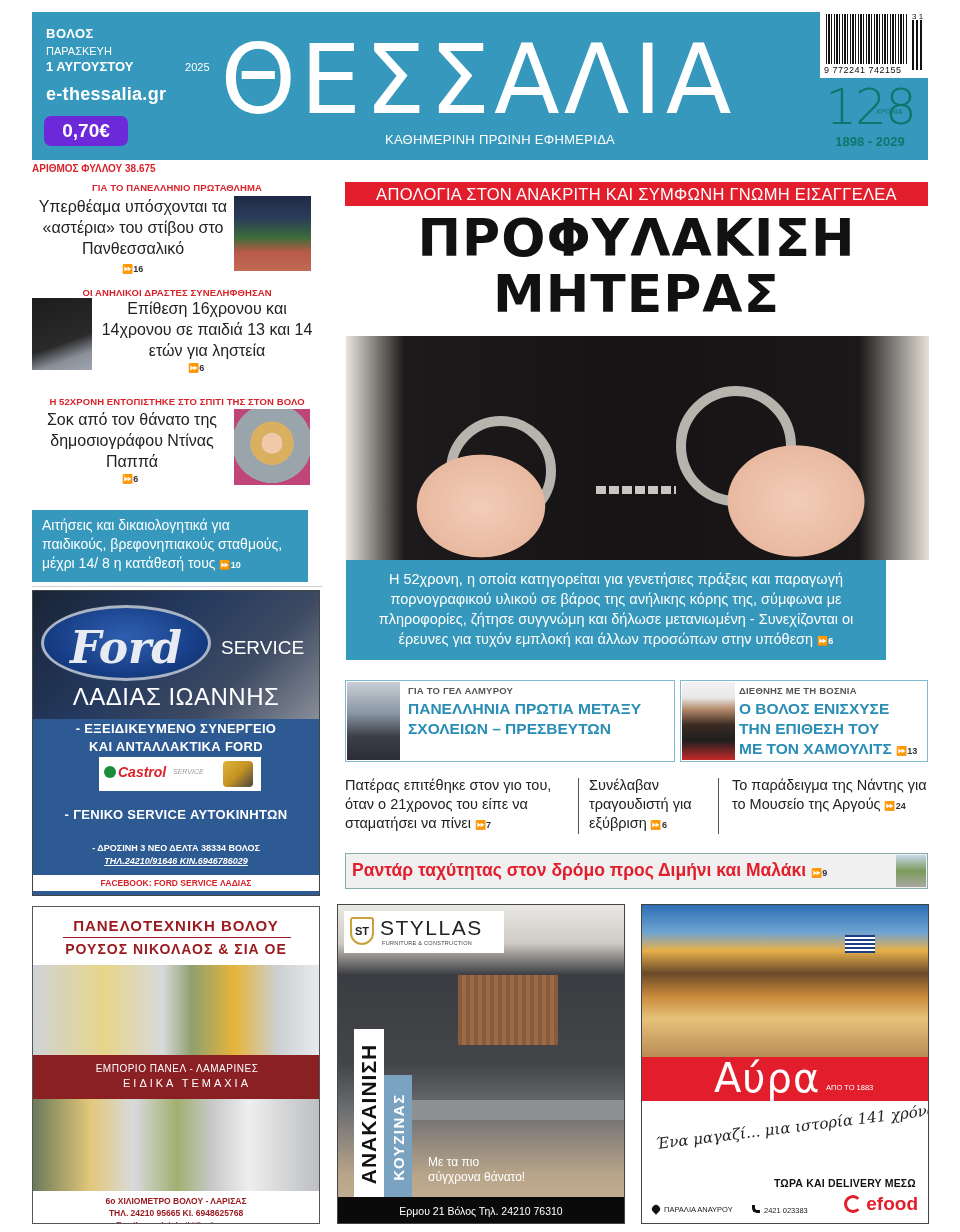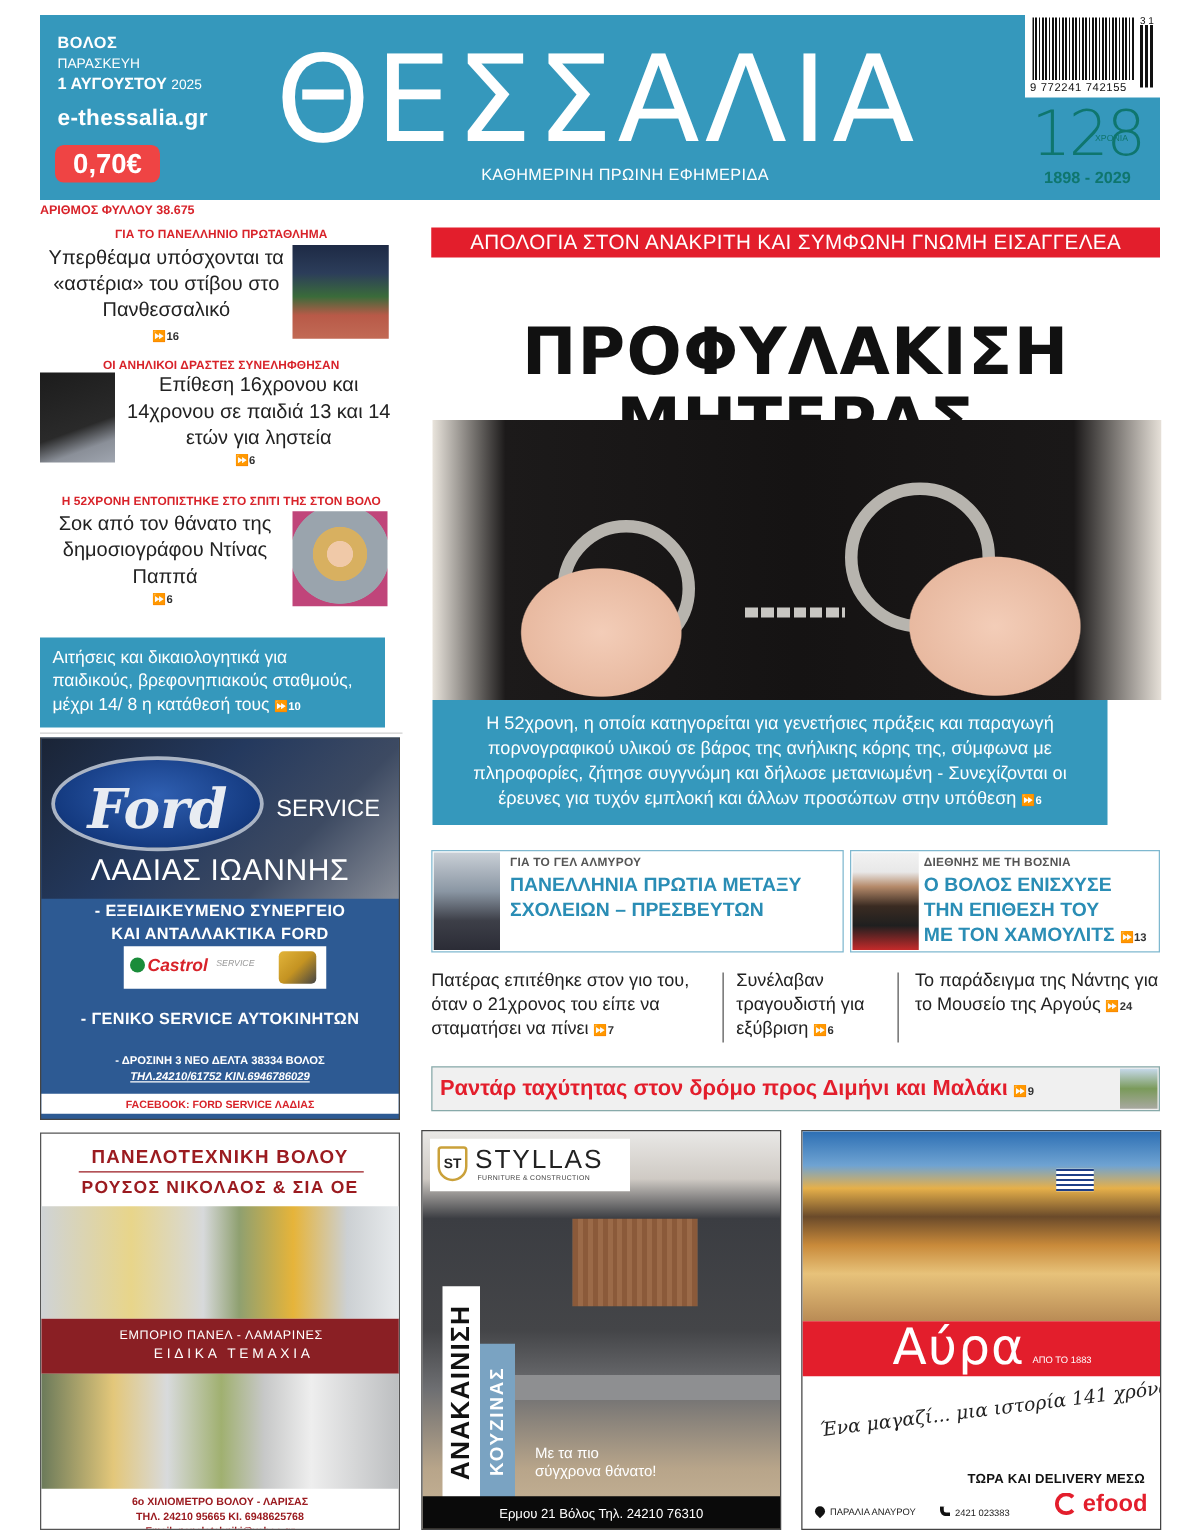--- a/index.html
+++ b/index.html
@@ -7,23 +7,23 @@
   body { position: relative; font-family: "Liberation Sans", "DejaVu Sans", sans-serif; color: #222; }
 
   .abs { position: absolute; }
 
   
   .masthead { left: 32px; top: 12px; width: 896px; height: 148px; background: #3598bc; }
   .mh-info { left: 46px; top: 26px; color: #fff; }
   .mh-city { font-weight: bold; font-size: 13px; letter-spacing: 0.5px; }
   .mh-day { font-size: 11px; margin-top: 4px; }
   .mh-date { font-size: 13px; font-weight: bold; margin-top: 2px; }
-  .mh-date span { font-weight: normal; font-size: 11px; }
+  .mh-date span { font-weight: normal; font-size: 11px; margin-left: 48px; }
   .mh-site { font-size: 18px; font-weight: bold; margin-top: 10px; letter-spacing: 0.3px; }
-  .mh-price { left: 44px; top: 116px; width: 84px; height: 30px; background: #ef4444; border-radius: 7px; color: #fff; font-size: 22px; font-weight: bold; text-align: center; line-height: 30px; }
+  .mh-price { left: 44px; top: 116px; width: 84px; height: 30px; background: #6d28d9; border-radius: 7px; color: #fff; font-size: 19px; font-weight: bold; text-align: center; line-height: 30px; }
   .mh-logo { left: 208px; top: 30px; width: 540px; height: 100px; color: #fff; font-family: "DejaVu Sans", sans-serif; font-weight: normal; font-size: 96px; letter-spacing: 4px; line-height: 100px; text-align: center; }
   .mh-sub { left: 300px; top: 132px; width: 400px; text-align: center; color: #fff; font-size: 13px; letter-spacing: 0.3px; }
   .barcode { left: 820px; top: 12px; width: 108px; height: 66px; background: #fff; }
   .barcode-bars { position: absolute; left: 6px; top: 2px; width: 82px; height: 50px;
     background: repeating-linear-gradient(90deg, #111 0 1px, #fff 1px 2px, #111 2px 4px, #fff 4px 5px, #111 5px 6px, #fff 6px 8px); }
   .barcode-bars2 { position: absolute; left: 92px; top: 8px; width: 12px; height: 50px;
     background: repeating-linear-gradient(90deg, #111 0 2px, #fff 2px 4px); }
   .barcode-code { position: absolute; left: 4px; top: 53px; font-size: 9px; color: #111; letter-spacing: 0.5px; }
   .barcode-issue { position: absolute; left: 92px; top: 0px; font-size: 8px; color: #111; }
   .anniv { left: 814px; top: 82px; width: 112px; text-align: center; color: #0f766e; }
@@ -89,21 +89,21 @@
     background: linear-gradient(90deg, #cfd3d6 0%, #e8d58a 25%, #d7d9db 45%, #8fa070 55%, #e6b43a 70%, #ccd0d3 85%, #e9ecee 100%); }
   .panel-band { position: absolute; left: 0; top: 148px; width: 288px; height: 44px; background: #8a1f24; color: #fff; text-align: center; }
   .panel-band1 { font-size: 10px; margin-top: 8px; letter-spacing: 0.5px; }
   .panel-band2 { font-size: 11px; letter-spacing: 3px; margin-top: 3px; margin-left: 20px; }
   .panel-photo2 { position: absolute; left: 0; top: 192px; width: 288px; height: 92px;
     background: linear-gradient(90deg, #6b7a5a 0%, #e3c77a 20%, #d8dadc 35%, #a0b070 50%, #c7c8c8 62%, #eeeeee 75%, #bbbdbf 100%); }
   .panel-line { position: absolute; left: 0; width: 100%; text-align: center; color: #9b1b20; font-weight: bold; font-size: 8.5px; }
 
   
   .supertitle { left: 345px; top: 182px; width: 583px; height: 24px; background: #e31e2c; color: #fff; text-align: center; font-size: 16.5px; line-height: 24px; letter-spacing: 0.3px; }
-  .headline { left: 345px; top: 210px; width: 583px; text-align: center; color: #111; font-family: "DejaVu Sans", sans-serif; font-weight: bold; font-size: 52px; line-height: 56px; letter-spacing: 1px; margin-top: 44px; }
+  .headline { left: 345px; top: 210px; width: 583px; text-align: center; color: #111; font-family: "DejaVu Sans", sans-serif; font-weight: bold; font-size: 52px; line-height: 56px; letter-spacing: 1px; }
   .hero { left: 346px; top: 336px; width: 583px; height: 224px; overflow: hidden;
     background: linear-gradient(90deg, #e9e4dc 0%, #1c1a1a 10%, #151313 50%, #1a1818 88%, #e6e0d8 100%); }
   .hero-hand-l { position: absolute; left: 60px; top: 110px; width: 150px; height: 120px; background: radial-gradient(ellipse at 50% 50%, #f3cdb8 0%, #e8b9a0 60%, transparent 61%); }
   .hero-hand-r { position: absolute; left: 370px; top: 100px; width: 160px; height: 130px; background: radial-gradient(ellipse at 50% 50%, #f3cdb8 0%, #e8b9a0 60%, transparent 61%); }
   .hero-cuff-l { position: absolute; left: 100px; top: 80px; width: 110px; height: 110px; border: 10px solid #b7b4ae; border-radius: 50%; }
   .hero-cuff-r { position: absolute; left: 330px; top: 50px; width: 120px; height: 120px; border: 10px solid #b7b4ae; border-radius: 50%; }
   .hero-chain { position: absolute; left: 250px; top: 150px; width: 80px; height: 8px; background: repeating-linear-gradient(90deg, #c8c6c2 0 10px, transparent 10px 13px); }
   .lede { left: 346px; top: 560px; width: 540px; height: 100px; background: #3598bc; color: #fff; text-align: center; font-size: 14.5px; line-height: 20px; padding: 9px 10px 0; }
   .lede .pageref { color: #fff; }
 
@@ -213,21 +213,21 @@
   <div class="ford-name">ΛΑΔΙΑΣ ΙΩΑΝΝΗΣ</div>
   <div class="ford-line" style="top:130px;">- ΕΞΕΙΔΙΚΕΥΜΕΝΟ ΣΥΝΕΡΓΕΙΟ</div>
   <div class="ford-line" style="top:148px;">ΚΑΙ ΑΝΤΑΛΛΑΚΤΙΚΑ FORD</div>
   <div class="ford-castrol">
     <span class="castrol-logo">Castrol</span>
     <span class="castrol-service">SERVICE</span>
     <span class="castrol-icon"></span>
   </div>
   <div class="ford-line" style="top:216px;">- ΓΕΝΙΚΟ SERVICE ΑΥΤΟΚΙΝΗΤΩΝ</div>
   <div class="ford-addr">- ΔΡΟΣΙΝΗ 3 ΝΕΟ ΔΕΛΤΑ 38334 ΒΟΛΟΣ</div>
-  <div class="ford-phones">ΤΗΛ.24210/61752  ΚΙΝ.6946786029</div>
+  <div class="ford-phones">ΤΗΛ.24210/91646  ΚΙΝ.6946786029</div>
   <div class="ford-fb">FACEBOOK: FORD SERVICE ΛΑΔΙΑΣ</div>
 </div>
 
 <div class="abs ad-panel">
   <div class="panel-h1">ΠΑΝΕΛΟΤΕΧΝΙΚΗ ΒΟΛΟΥ</div>
   <div class="panel-rule"></div>
   <div class="panel-h2">ΡΟΥΣΟΣ ΝΙΚΟΛΑΟΣ &amp; ΣΙΑ ΟΕ</div>
   <div class="panel-photo1"></div>
   <div class="panel-band">
     <div class="panel-band1">ΕΜΠΟΡΙΟ ΠΑΝΕΛ - ΛΑΜΑΡΙΝΕΣ</div>

